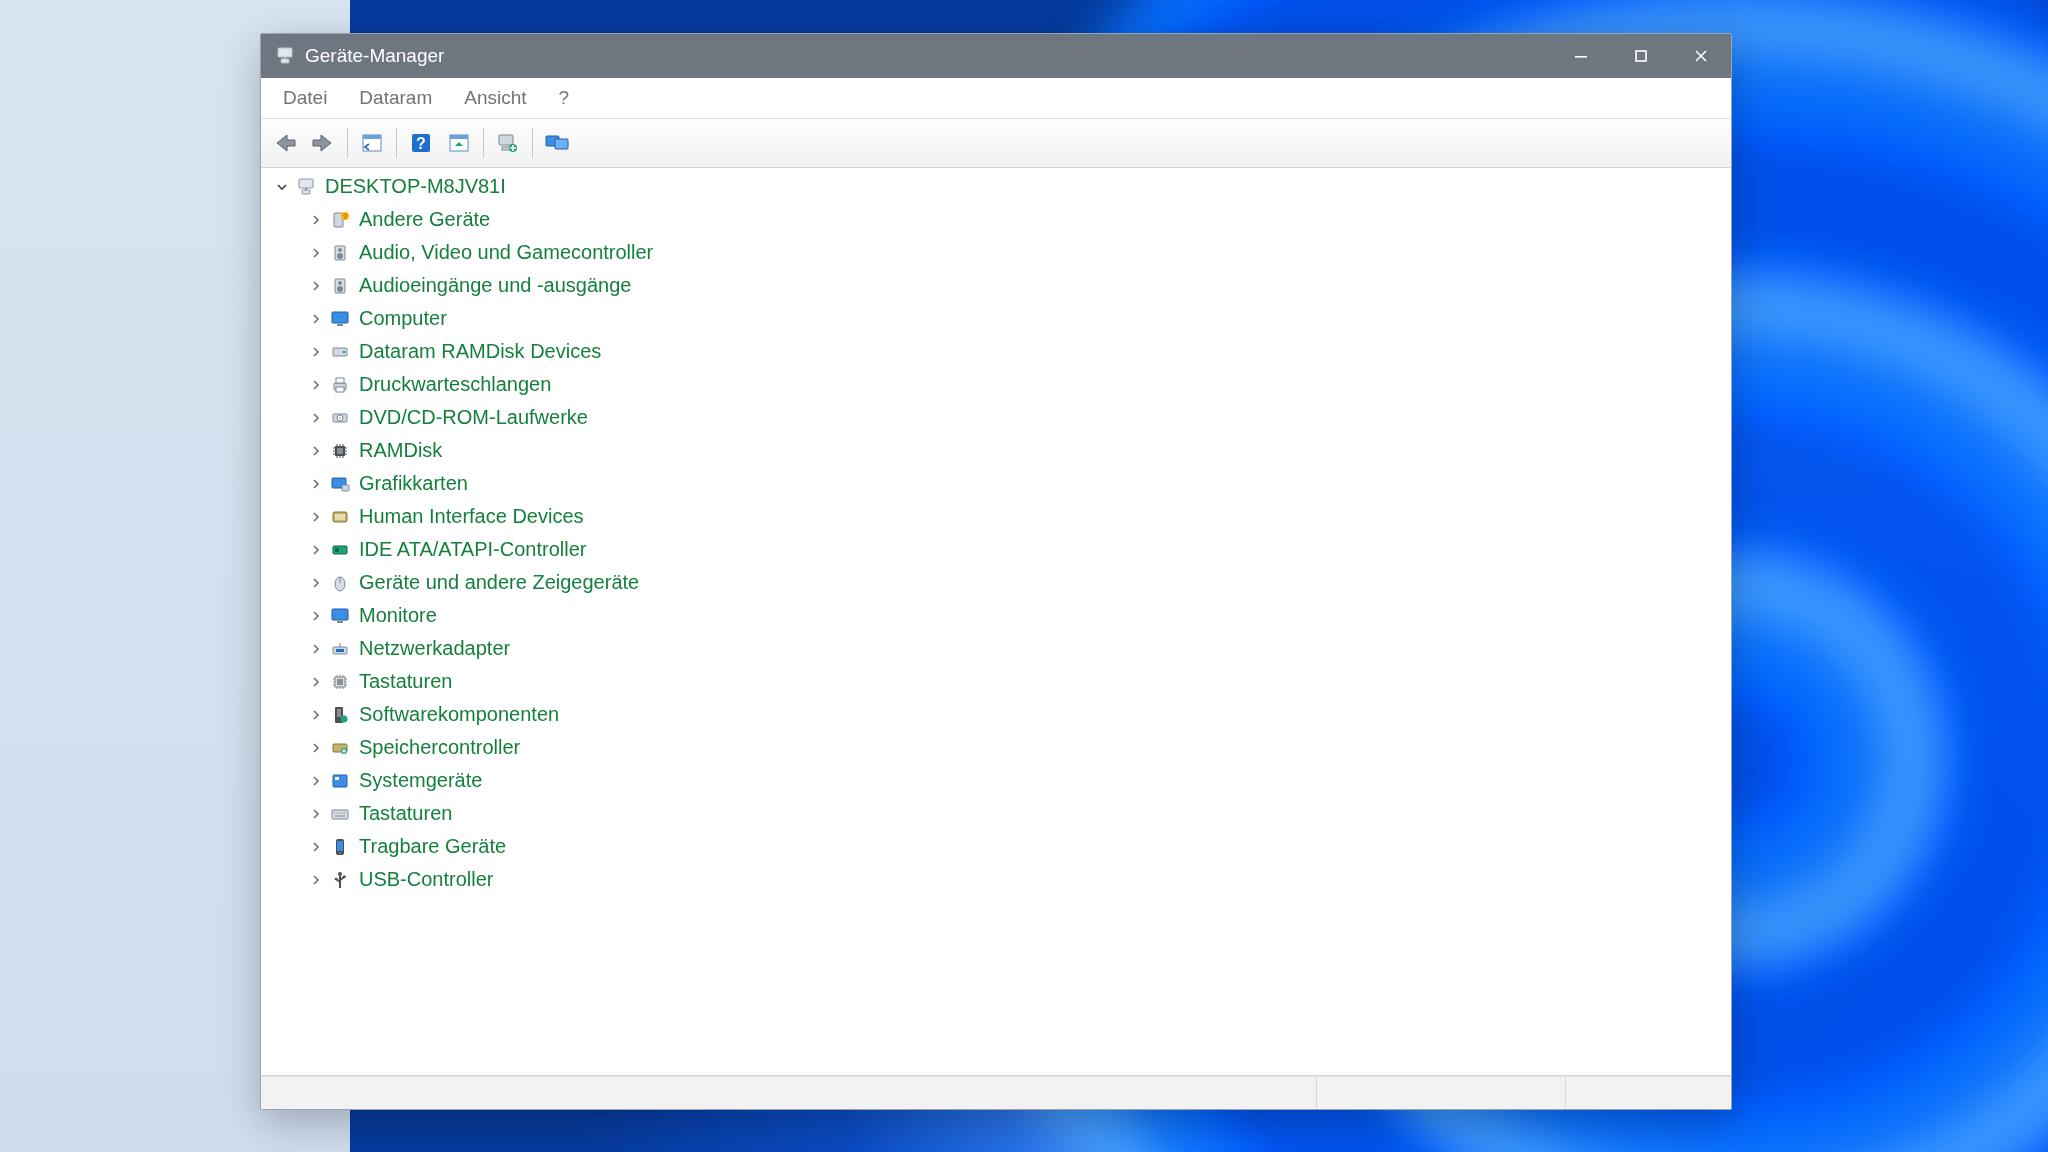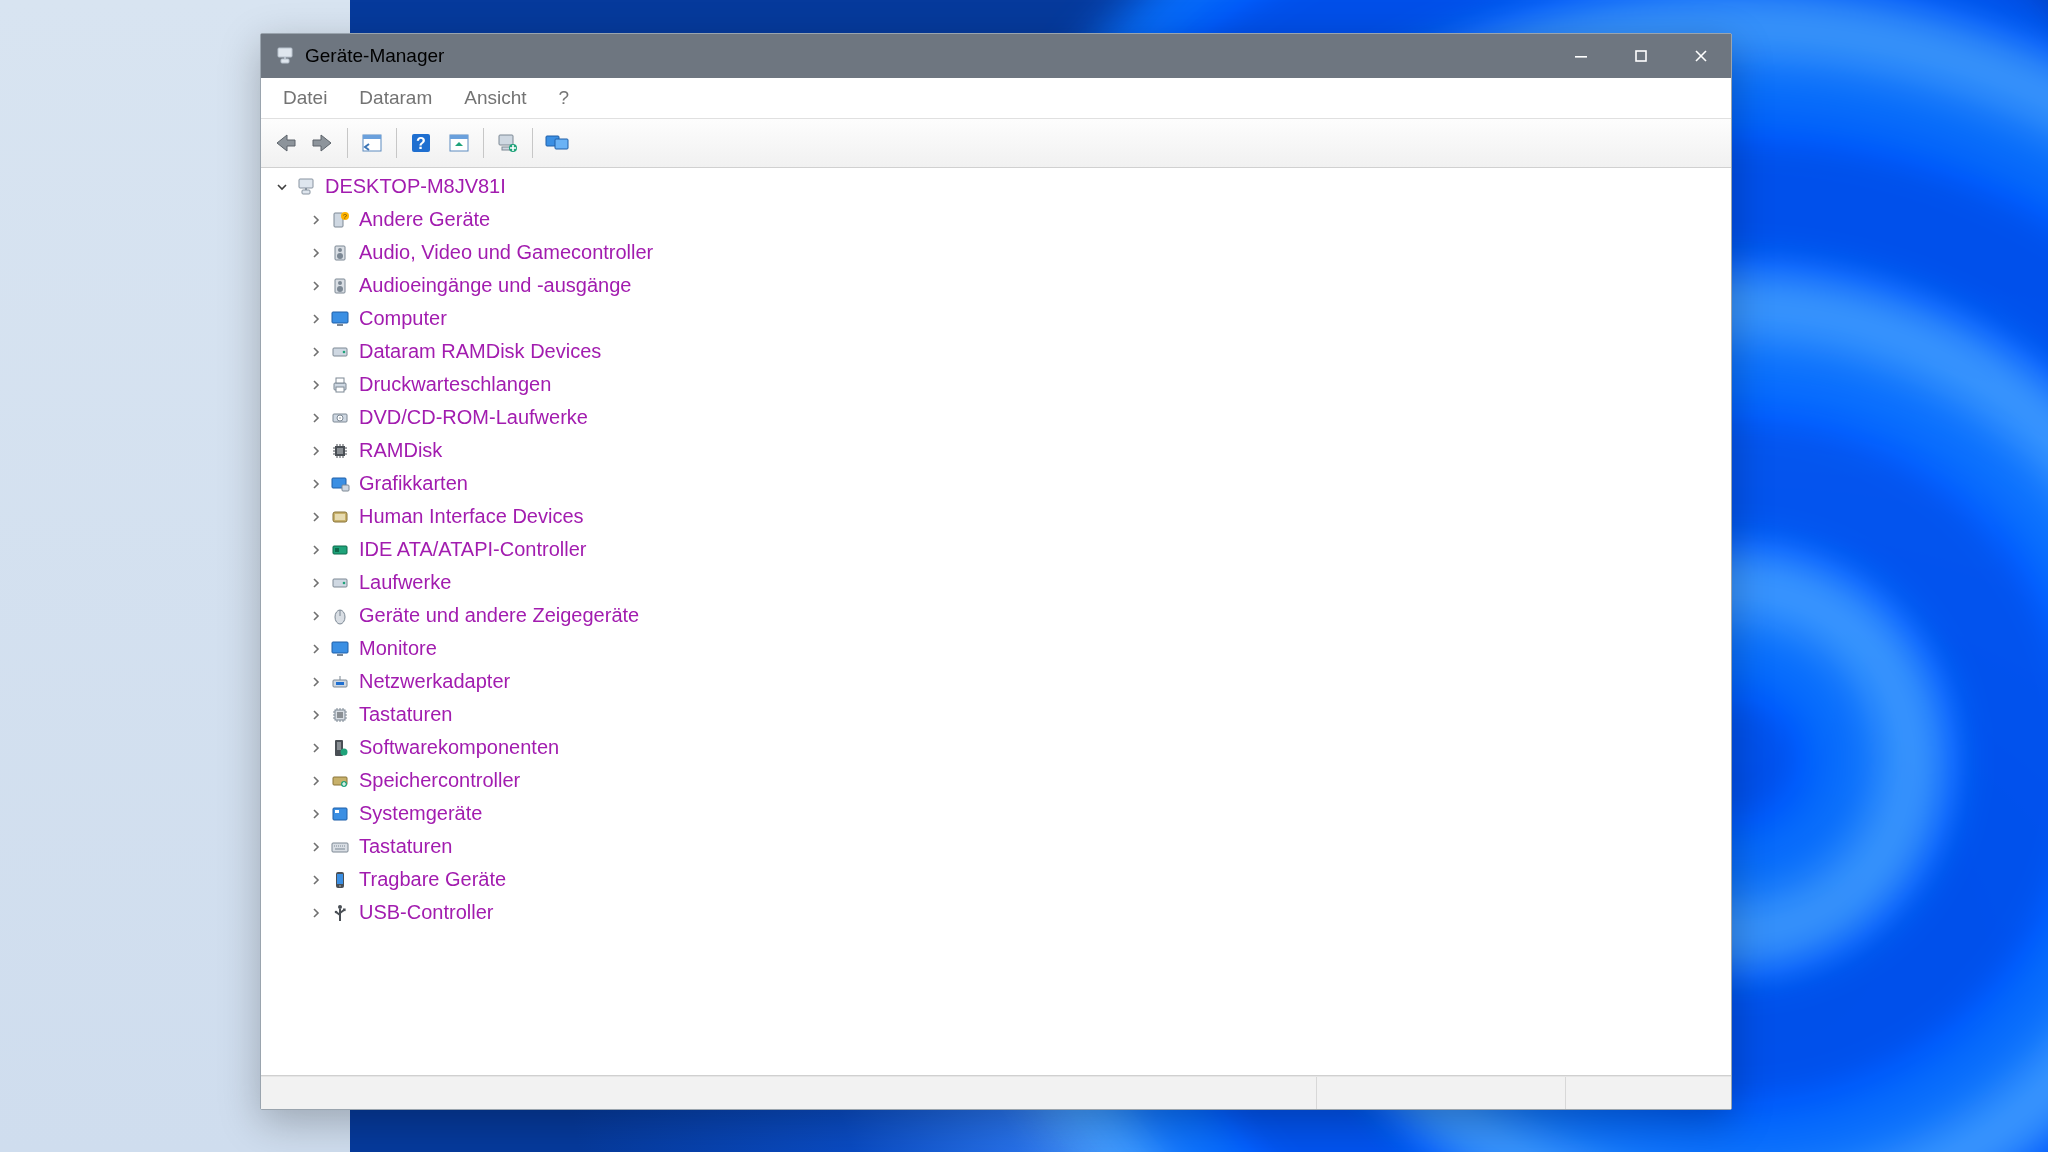--- a/index.html
+++ b/index.html
@@ -62,21 +62,21 @@
     box-shadow: 0 12px 40px rgba(0,0,0,0.25);
     border-radius: 2px;
     display: flex;
     flex-direction: column;
   }
 
   
   .titlebar {
     height: 44px;
     background: #6e7680;
-    color: #000000;
+    color: #ffffff;
     display: flex;
     align-items: center;
     font-size: 19px;
     user-select: none;
   }
   .titlebar .app-icon {
     width: 20px; height: 20px;
     margin: 0 10px 0 14px;
     display:inline-block;
     position:relative;
@@ -130,21 +130,21 @@
   }
 
   
   .client {
     flex:1 1 auto;
     border-bottom:1px solid #d0d0d0;
     background:#fff;
     overflow:auto;
     padding: 2px 0;
     font-size: 20px;
-    color:#a21caf;
+    color:#15803d;
   }
   .tree { list-style:none; margin:0; padding:0; }
   .tree-row {
     display:flex;
     align-items:center;
     height:33px;
     white-space:nowrap;
     padding-right:12px;
   }
   .indent { display:inline-block; }
@@ -463,35 +463,20 @@
           </li>
           <li class="tree-row">
             <span class="indent" style="width: 44px;"></span>
             <span class="expander">
               <svg width="12" height="12" viewBox="0 0 12 12">
                 <path d="M4 2 L8 6 L4 10" fill="none" stroke="#707070" stroke-width="1.6"></path>
               </svg>
             </span>
             <span class="node-icon">
               <svg width="20" height="20" viewBox="0 0 20 20">
-                <rect x="3" y="6" width="14" height="8" rx="1" fill="#cfd8e2" stroke="#7c8894"></rect>
-                <circle cx="14" cy="10" r="1.3" fill="#1fa37a"></circle>
-              </svg>
-            </span>
-            <span class="node-label">Laufwerke</span>
-          </li>
-          <li class="tree-row">
-            <span class="indent" style="width: 44px;"></span>
-            <span class="expander">
-              <svg width="12" height="12" viewBox="0 0 12 12">
-                <path d="M4 2 L8 6 L4 10" fill="none" stroke="#707070" stroke-width="1.6"></path>
-              </svg>
-            </span>
-            <span class="node-icon">
-              <svg width="20" height="20" viewBox="0 0 20 20">
                 <ellipse cx="10" cy="11" rx="5" ry="7" fill="#d9dee4" stroke="#7c8894"></ellipse>
                 <line x1="10" y1="4" x2="10" y2="10" stroke="#7c8894"></line>
               </svg>
             </span>
             <span class="node-label">Geräte und andere Zeigegeräte</span>
           </li>
           <li class="tree-row">
             <span class="indent" style="width: 44px;"></span>
             <span class="expander">
               <svg width="12" height="12" viewBox="0 0 12 12">

